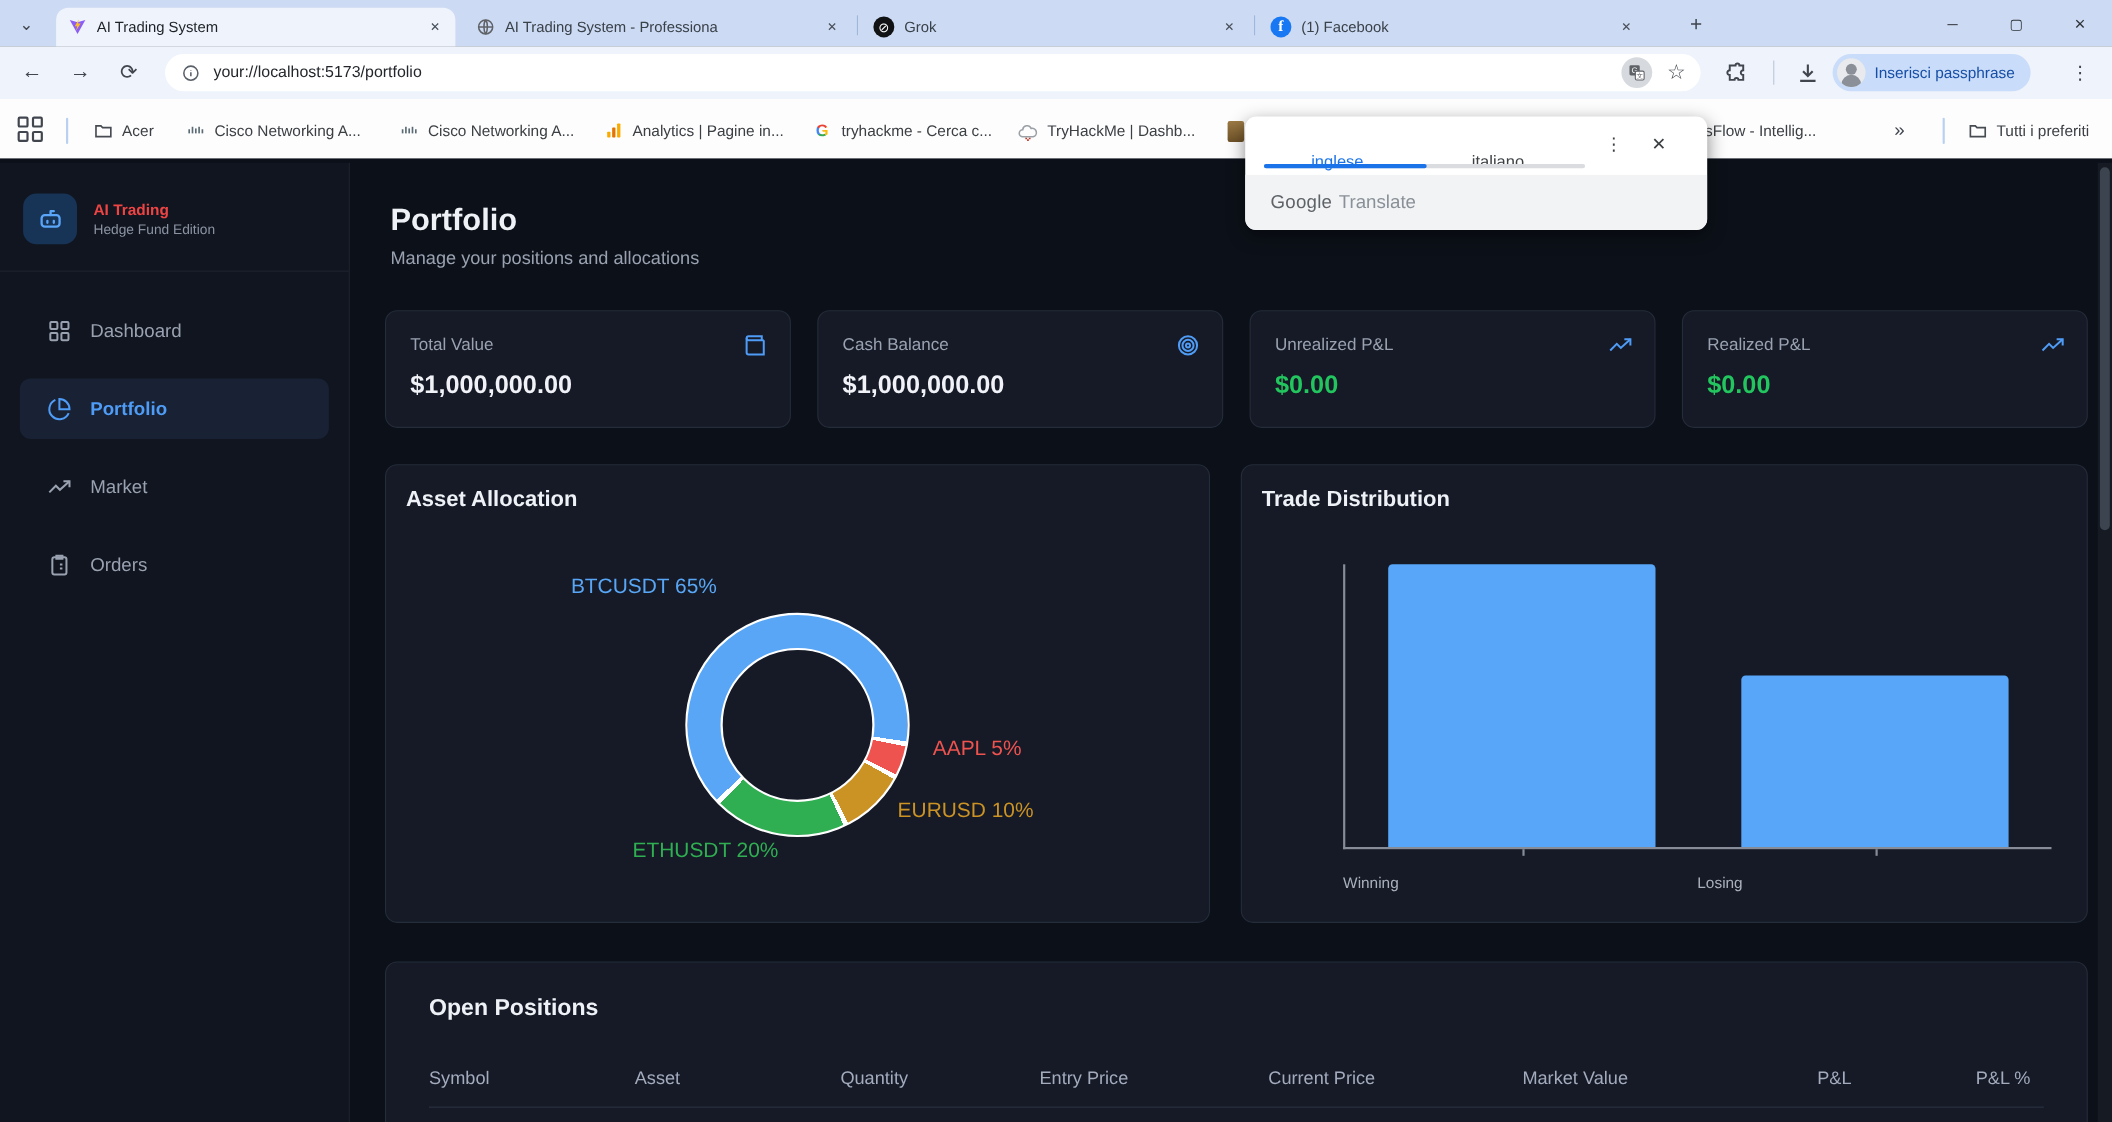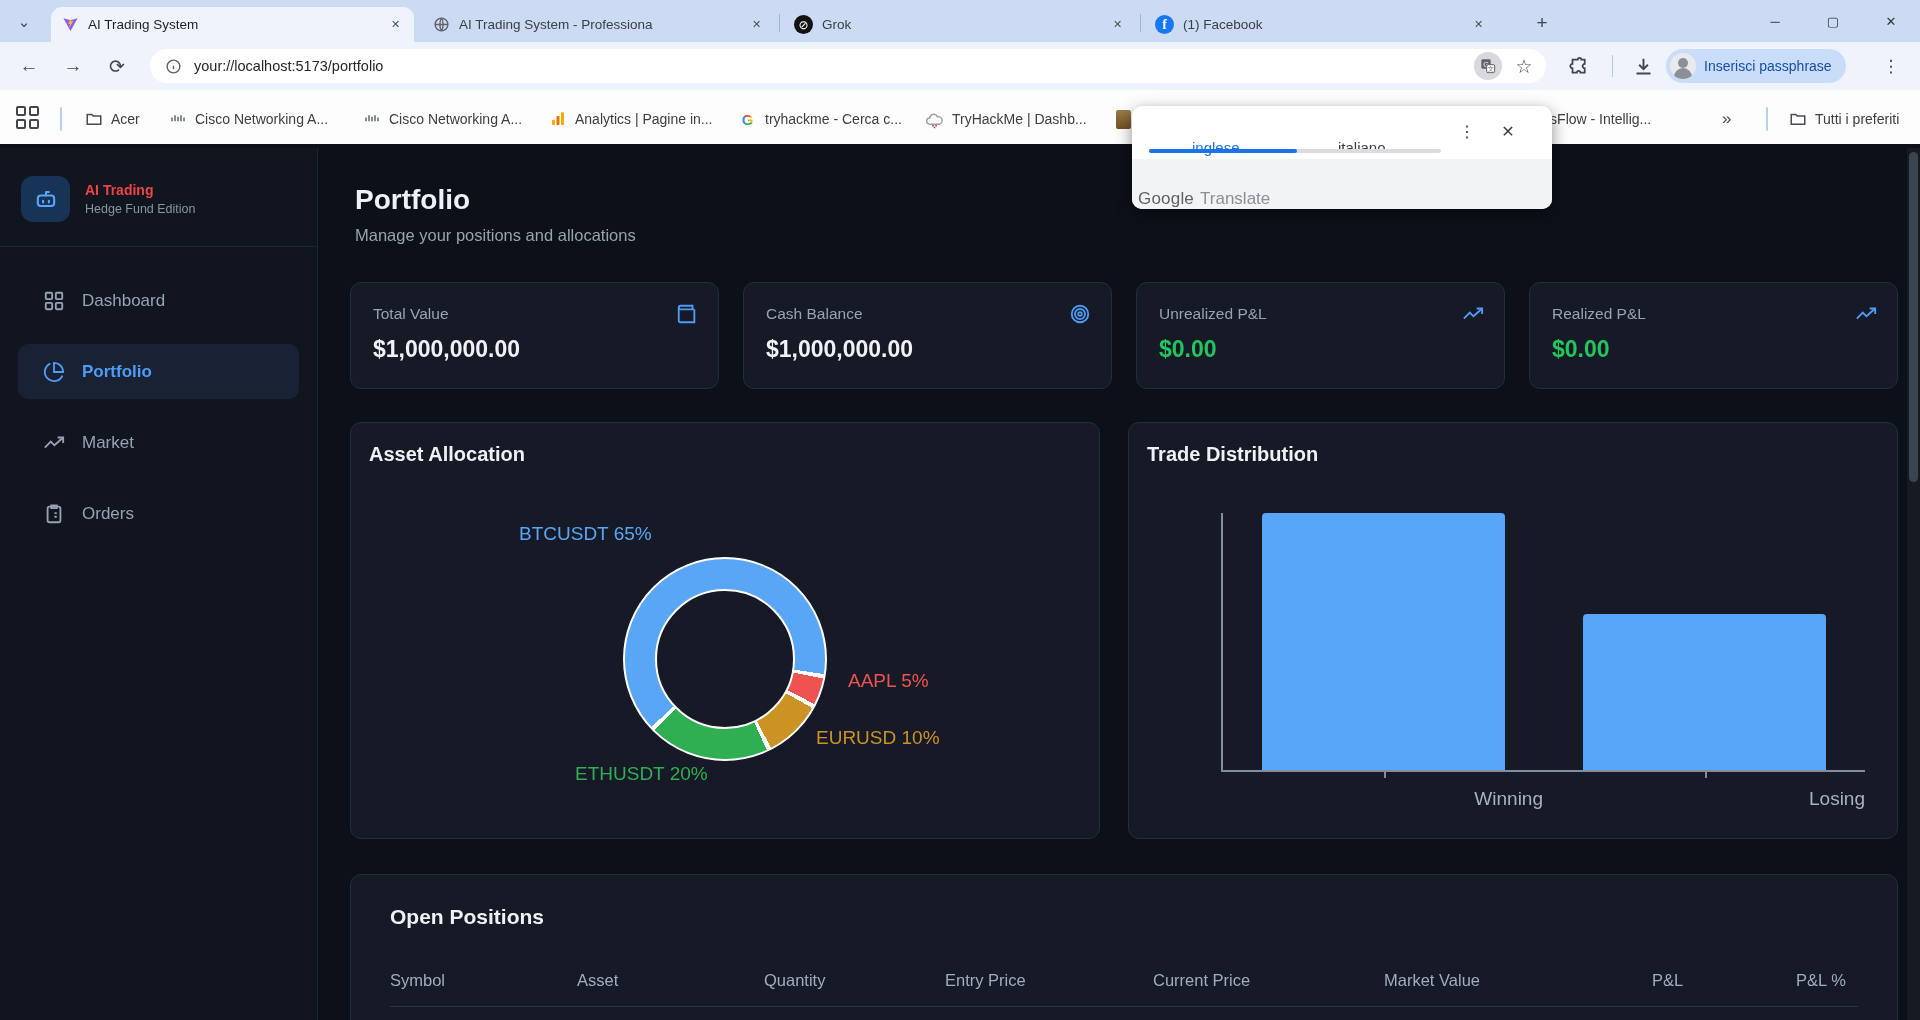--- a/index.html
+++ b/index.html
@@ -38,21 +38,21 @@
   .appsicon{position:absolute;left:16px;top:16px;width:26px;height:26px;display:grid;grid-template-columns:10px 10px;grid-template-rows:10px 10px;gap:3px;padding:0}
   .appsicon i{background:none;border:2px solid #41464e;border-radius:2px;display:block}
   .overflow{position:absolute;left:1722px;top:14px;height:30px;display:flex;align-items:center;font-size:17px;color:#41464e}
   
   .tpopup{position:absolute;left:1132px;top:106px;width:420px;height:103px;background:#fff;border-radius:10px;box-shadow:0 5px 16px rgba(0,0,0,.45);z-index:50;overflow:hidden}
   .tptabs{position:relative;height:53px}
   .tptab{position:absolute;top:17px;height:48px;display:flex;align-items:center;font-size:15px;font-weight:normal}
   .tptrack{position:absolute;left:17px;top:43px;width:292px;height:4px;border-radius:2px;background:#dadce0}
   .tpblue{position:absolute;left:0;top:0;width:148px;height:4px;border-radius:2px;background:#1a73e8}
   .tpk{position:absolute;top:13px;width:24px;height:24px;display:flex;align-items:center;justify-content:center;color:#3c4043}
-  .tpfoot{position:absolute;left:0;top:53px;width:420px;height:50px;background:#f1f3f4;display:flex;align-items:flex-end;padding-left:6px;box-sizing:border-box}
+  .tpfoot{position:absolute;left:0;top:53px;width:420px;height:50px;background:#f1f3f4;display:flex;align-items:center;padding-left:23px;box-sizing:border-box}
   .gt1{font-size:17px;color:#5f6368;letter-spacing:.2px}
   .gt2{font-size:17px;color:#8a9097;margin-left:6px}
   
   .app{position:absolute;top:148px;left:0;width:1920px;height:872px;background:#0c1119;display:flex}
   .scrollbar{position:absolute;right:0;top:148px;width:13px;height:872px;background:#151a23;z-index:40}
   .scrollthumb{position:absolute;left:2px;top:4px;width:9px;height:330px;border-radius:5px;background:#3c4450}
   .sidebar{width:318px;height:872px;background:#10151f;border-right:1px solid #1e2430;box-sizing:border-box;flex:0 0 auto}
   .logo{display:flex;align-items:center;padding:28px 0 24px 21px;border-bottom:1px solid #1e2430}
   .logobox{width:49px;height:46px;border-radius:12px;background:#173457;display:flex;align-items:center;justify-content:center;margin-right:15px}
   .appname{font-size:14px;font-weight:bold;color:#ef4444;line-height:1.15}
@@ -83,21 +83,21 @@
   .pl3{left:224px;top:340px}
   
   .plotwrap{position:absolute;left:92px;top:90px;right:32px;bottom:66px}
   .plot{position:absolute;inset:0;border-left:2px solid #868c98;border-bottom:2px solid #868c98;display:flex}
   .barwrap{position:relative;width:50%;height:100%}
   .barwrap:after{content:"";position:absolute;left:50%;bottom:-8px;width:2px;height:6px;background:#868c98}
   .bar{position:absolute;bottom:0;left:12%;width:76%;border-radius:4px 4px 0 0}
   .ytick{position:absolute;right:12px;transform:translateY(-50%);font-size:16.5px;color:#aab1bd}
   .yticks{position:absolute;left:0;top:90px;width:84px;bottom:66px}
   .xlabels{position:absolute;left:92px;right:32px;bottom:28px;display:flex}
-  .xlab{width:50%;text-align:right;font-size:19px;color:#aab1bd}
+  .xlab{width:50%;text-align:left;font-size:14px;color:#aab1bd}
   
   .poscard{position:absolute;left:32px;top:726px;width:1548px;height:220px;background:#151a26;border:1px solid #252c3a;border-radius:11px;box-sizing:border-box;padding:30px 39px 0 39px}
   .postitle{font-size:21px;font-weight:bold;color:#eef1f6}
   .thead{margin-top:42px;display:grid;grid-template-columns:187px 187px 181px 208px 231px 268px 132px 1fr;font-size:16.5px;color:#a3abbd;padding-bottom:16px;border-bottom:1px solid #2c3342}
   .thead span:nth-child(8){text-align:center}
   
   svg{display:block}
 </style>
 </head>
 <body>

